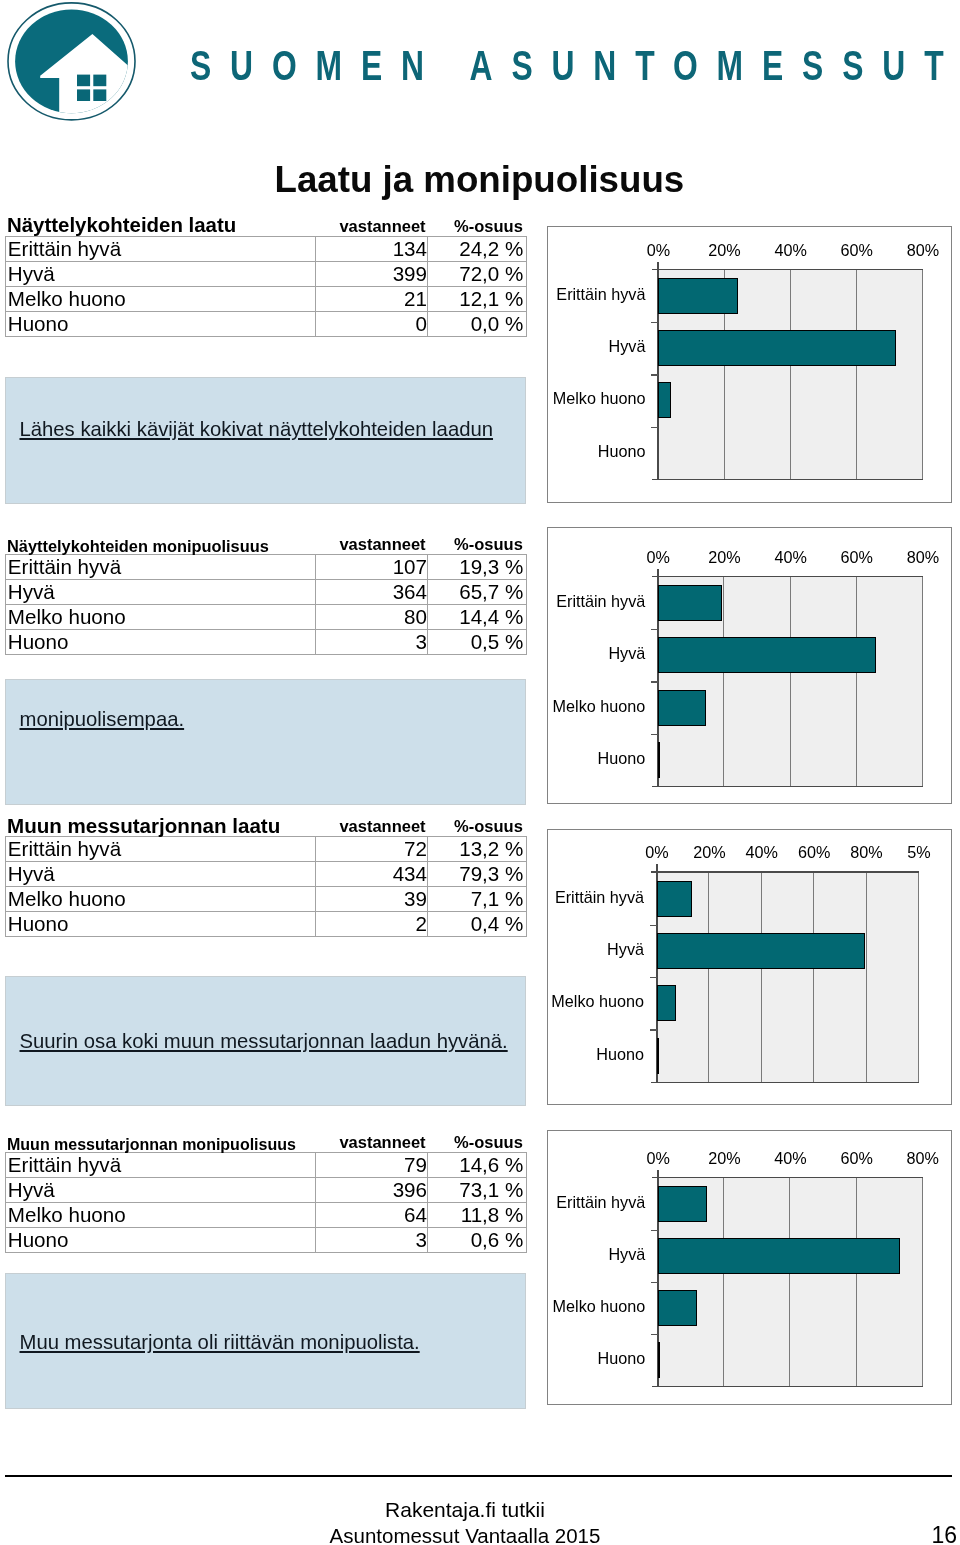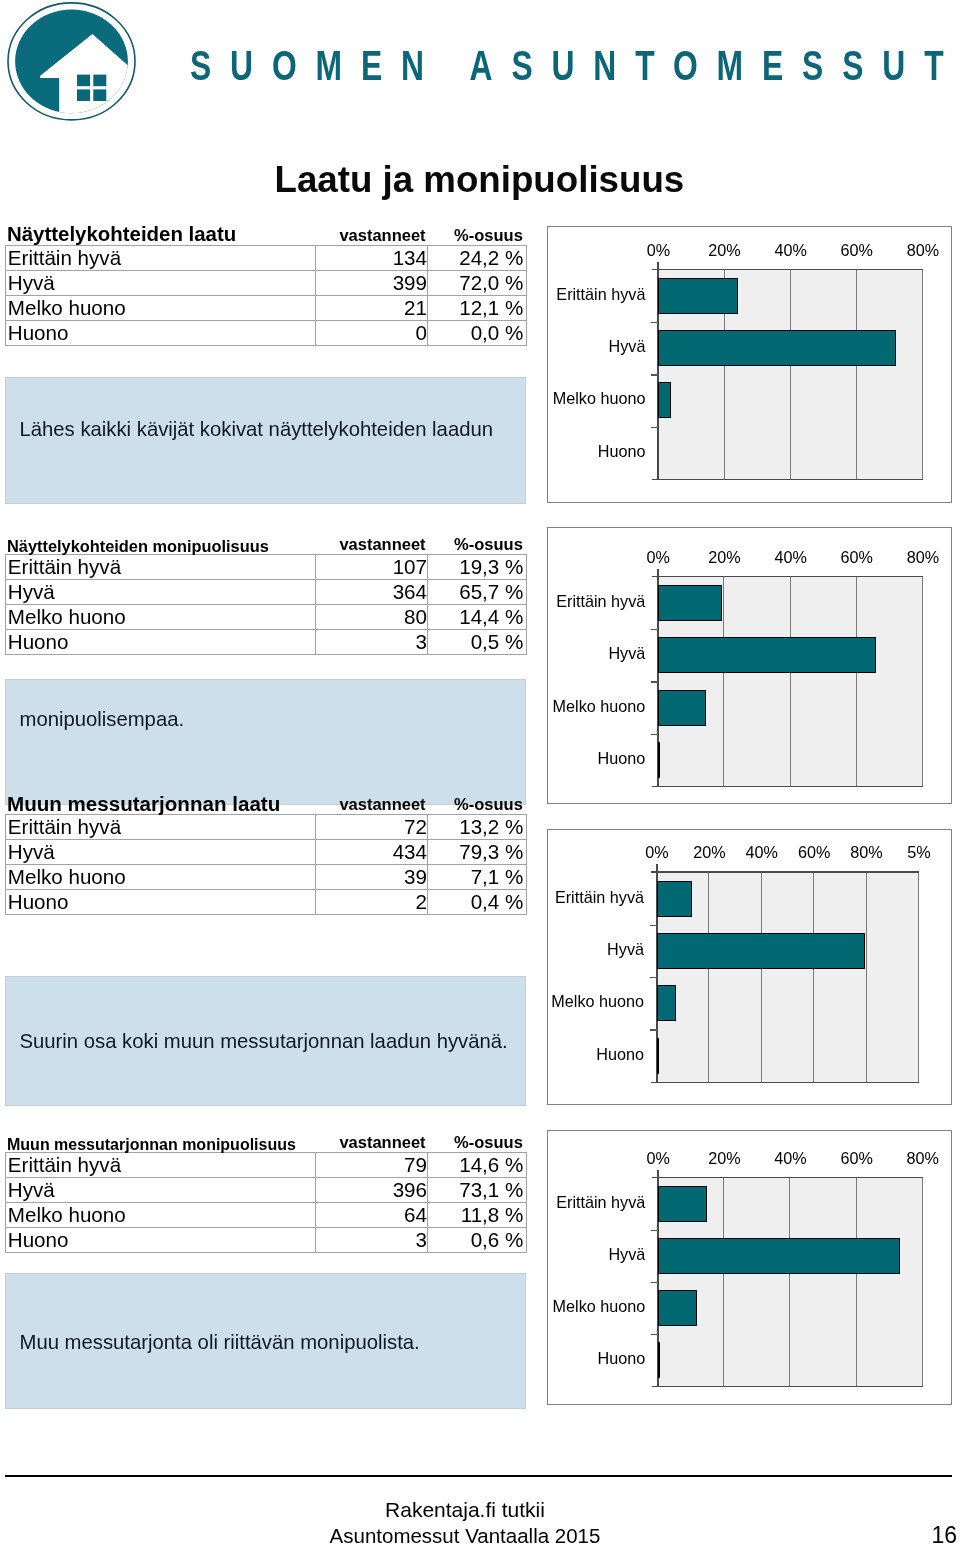--- a/index.html
+++ b/index.html
@@ -25,21 +25,21 @@
   table.tbl{border-collapse:collapse;table-layout:fixed;width:522px;}
   table.tbl td{border:1px solid #a3a3a3;height:24.1px;font-size:20.6px;line-height:24.1px;padding:0;
                vertical-align:middle;background:#fff;color:#000;white-space:nowrap;overflow:hidden;}
   table.tbl td.c-label{padding-left:1.8px;text-align:left;}
   table.tbl td.c-num{text-align:right;padding-right:0;}
   table.tbl td.c-pct{text-align:right;padding-right:2.7px;}
 
   
   .note{position:absolute;left:5px;width:521px;background:#cddfea;border:1px solid #c6ced2;
         box-sizing:border-box;}
-  .note .txt{position:absolute;left:13.5px;right:4px;font-size:20.3px;line-height:24px;color:#101820;}
+  .note .txt{position:absolute;left:13.5px;right:4px;font-size:20.3px;line-height:24px;color:#101820;text-decoration:underline;}
 
   
   .chart{position:absolute;left:547px;width:405px;border:1px solid #828282;
          box-sizing:border-box;background:#fff;}
   .plot{position:absolute;background:#efefef;box-sizing:border-box;}
   .gridv{position:absolute;top:0;bottom:0;width:1px;background:#7a7a7a;}
   .yaxis{position:absolute;width:1.5px;background:#4a4a4a;}
   .xaxis{position:absolute;height:1.5px;background:#4a4a4a;}
   .topaxis{position:absolute;height:1.5px;background:#4a4a4a;}
   .tick{position:absolute;font-size:16.2px;color:#000;white-space:nowrap;text-align:center;line-height:20px;}
@@ -71,21 +71,21 @@
       <rect x="93.3" y="74.6" width="13.0" height="11.6"></rect>
       <rect x="77.0" y="89.4" width="13.1" height="11.6"></rect>
       <rect x="93.3" y="89.4" width="13.0" height="11.6"></rect>
     </g>
   </g>
 </svg>
 <div id="brand">SUOMEN ASUNTOMESSUT</div>
 <div id="page-title">Laatu ja monipuolisuus</div>
 
 <div id="content">
-    <div class="tsec" style="top:224px">
+    <div class="tsec" style="top:215px">
       <div class="thead">
         <div class="ttitle" style="font-size:20.43px;top:0px">Näyttelykohteiden laatu</div>
         <div class="th2">vastanneet</div>
         <div class="th3">%-osuus</div>
       </div>
       <table class="tbl">
         <colgroup>
           <col style="width:310px">
           <col style="width:112px">
           <col style="width:99px">
@@ -206,21 +206,21 @@
       <div class="tickmarkh" style="left:103.3px;top:100.69999999999999px;width:7px"></div>
       <div class="bar" style="left:110.3px;top:108.85px;width:217.384875px;height:36px"></div>
       <div class="catlabel" style="left:-111.7px;top:114.85px;width:209px">Hyvä</div>
       <div class="tickmarkh" style="left:103.3px;top:153px;width:7px"></div>
       <div class="bar" style="left:110.3px;top:161.15px;width:47.646px;height:36px"></div>
       <div class="catlabel" style="left:-111.7px;top:167.15px;width:209px">Melko huono</div>
       <div class="tickmarkh" style="left:103.3px;top:205.29999999999998px;width:7px"></div>
       <div class="bar" style="left:110.3px;top:213.45px;width:2.2px;height:36px"></div>
       <div class="catlabel" style="left:-111.7px;top:219.45px;width:209px">Huono</div>
     </div>
-    <div class="tsec" style="top:793px">
+    <div class="tsec" style="top:815px">
       <div class="thead">
         <div class="ttitle" style="font-size:20.59px;top:0px">Muun messutarjonnan laatu</div>
         <div class="th2">vastanneet</div>
         <div class="th3">%-osuus</div>
       </div>
       <table class="tbl">
         <colgroup>
           <col style="width:310px">
           <col style="width:112px">
           <col style="width:99px">

